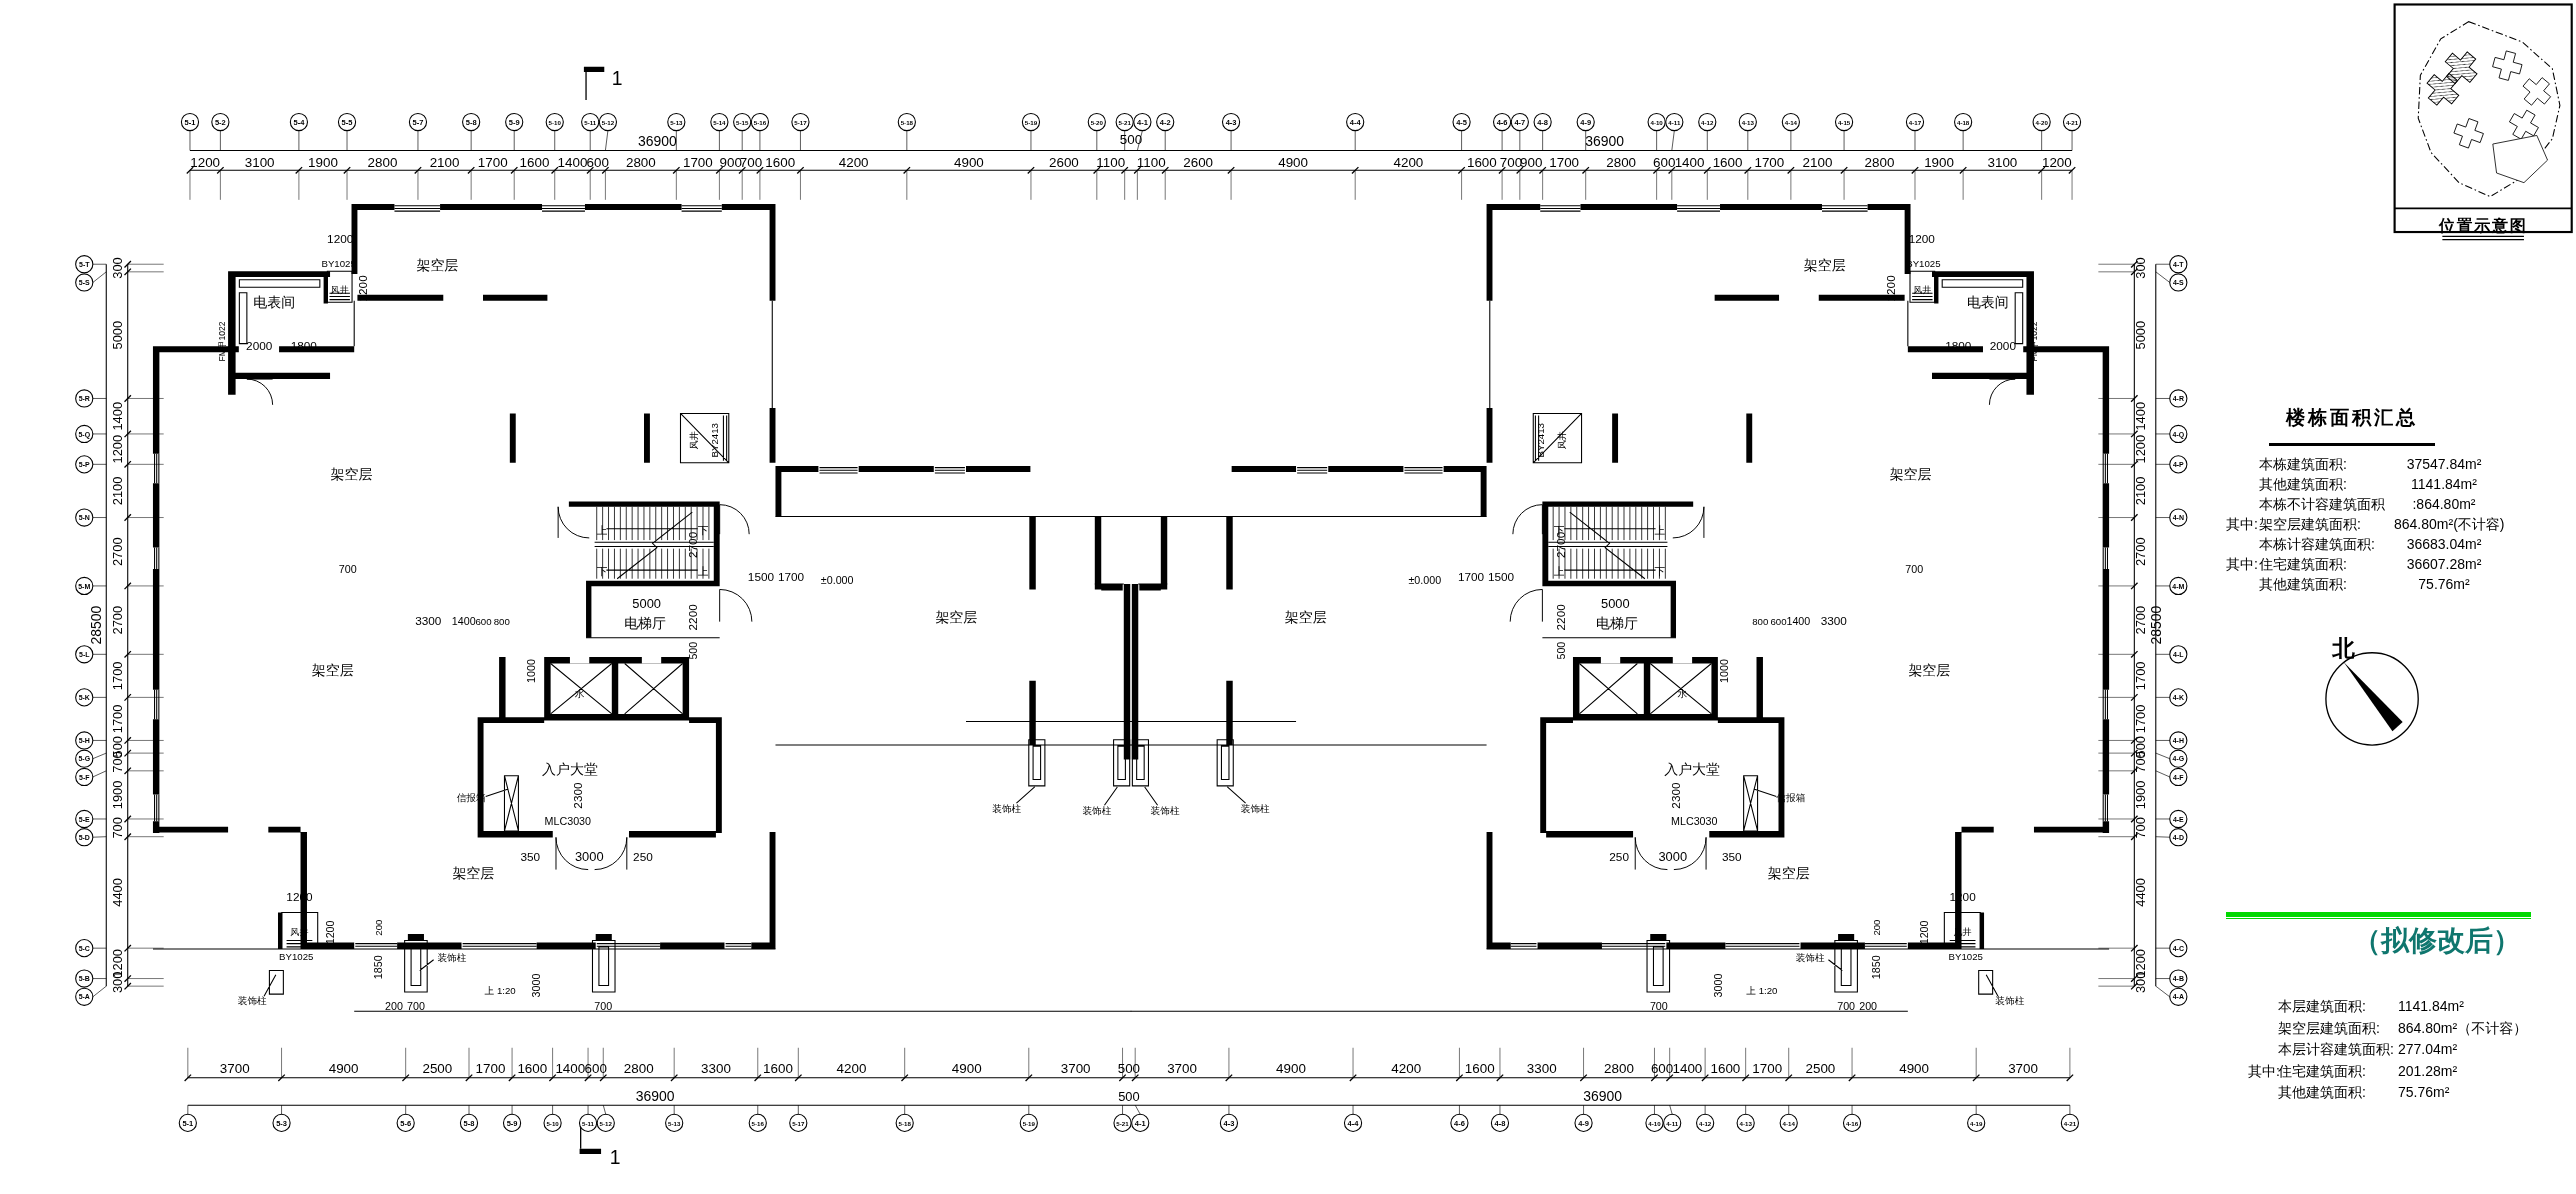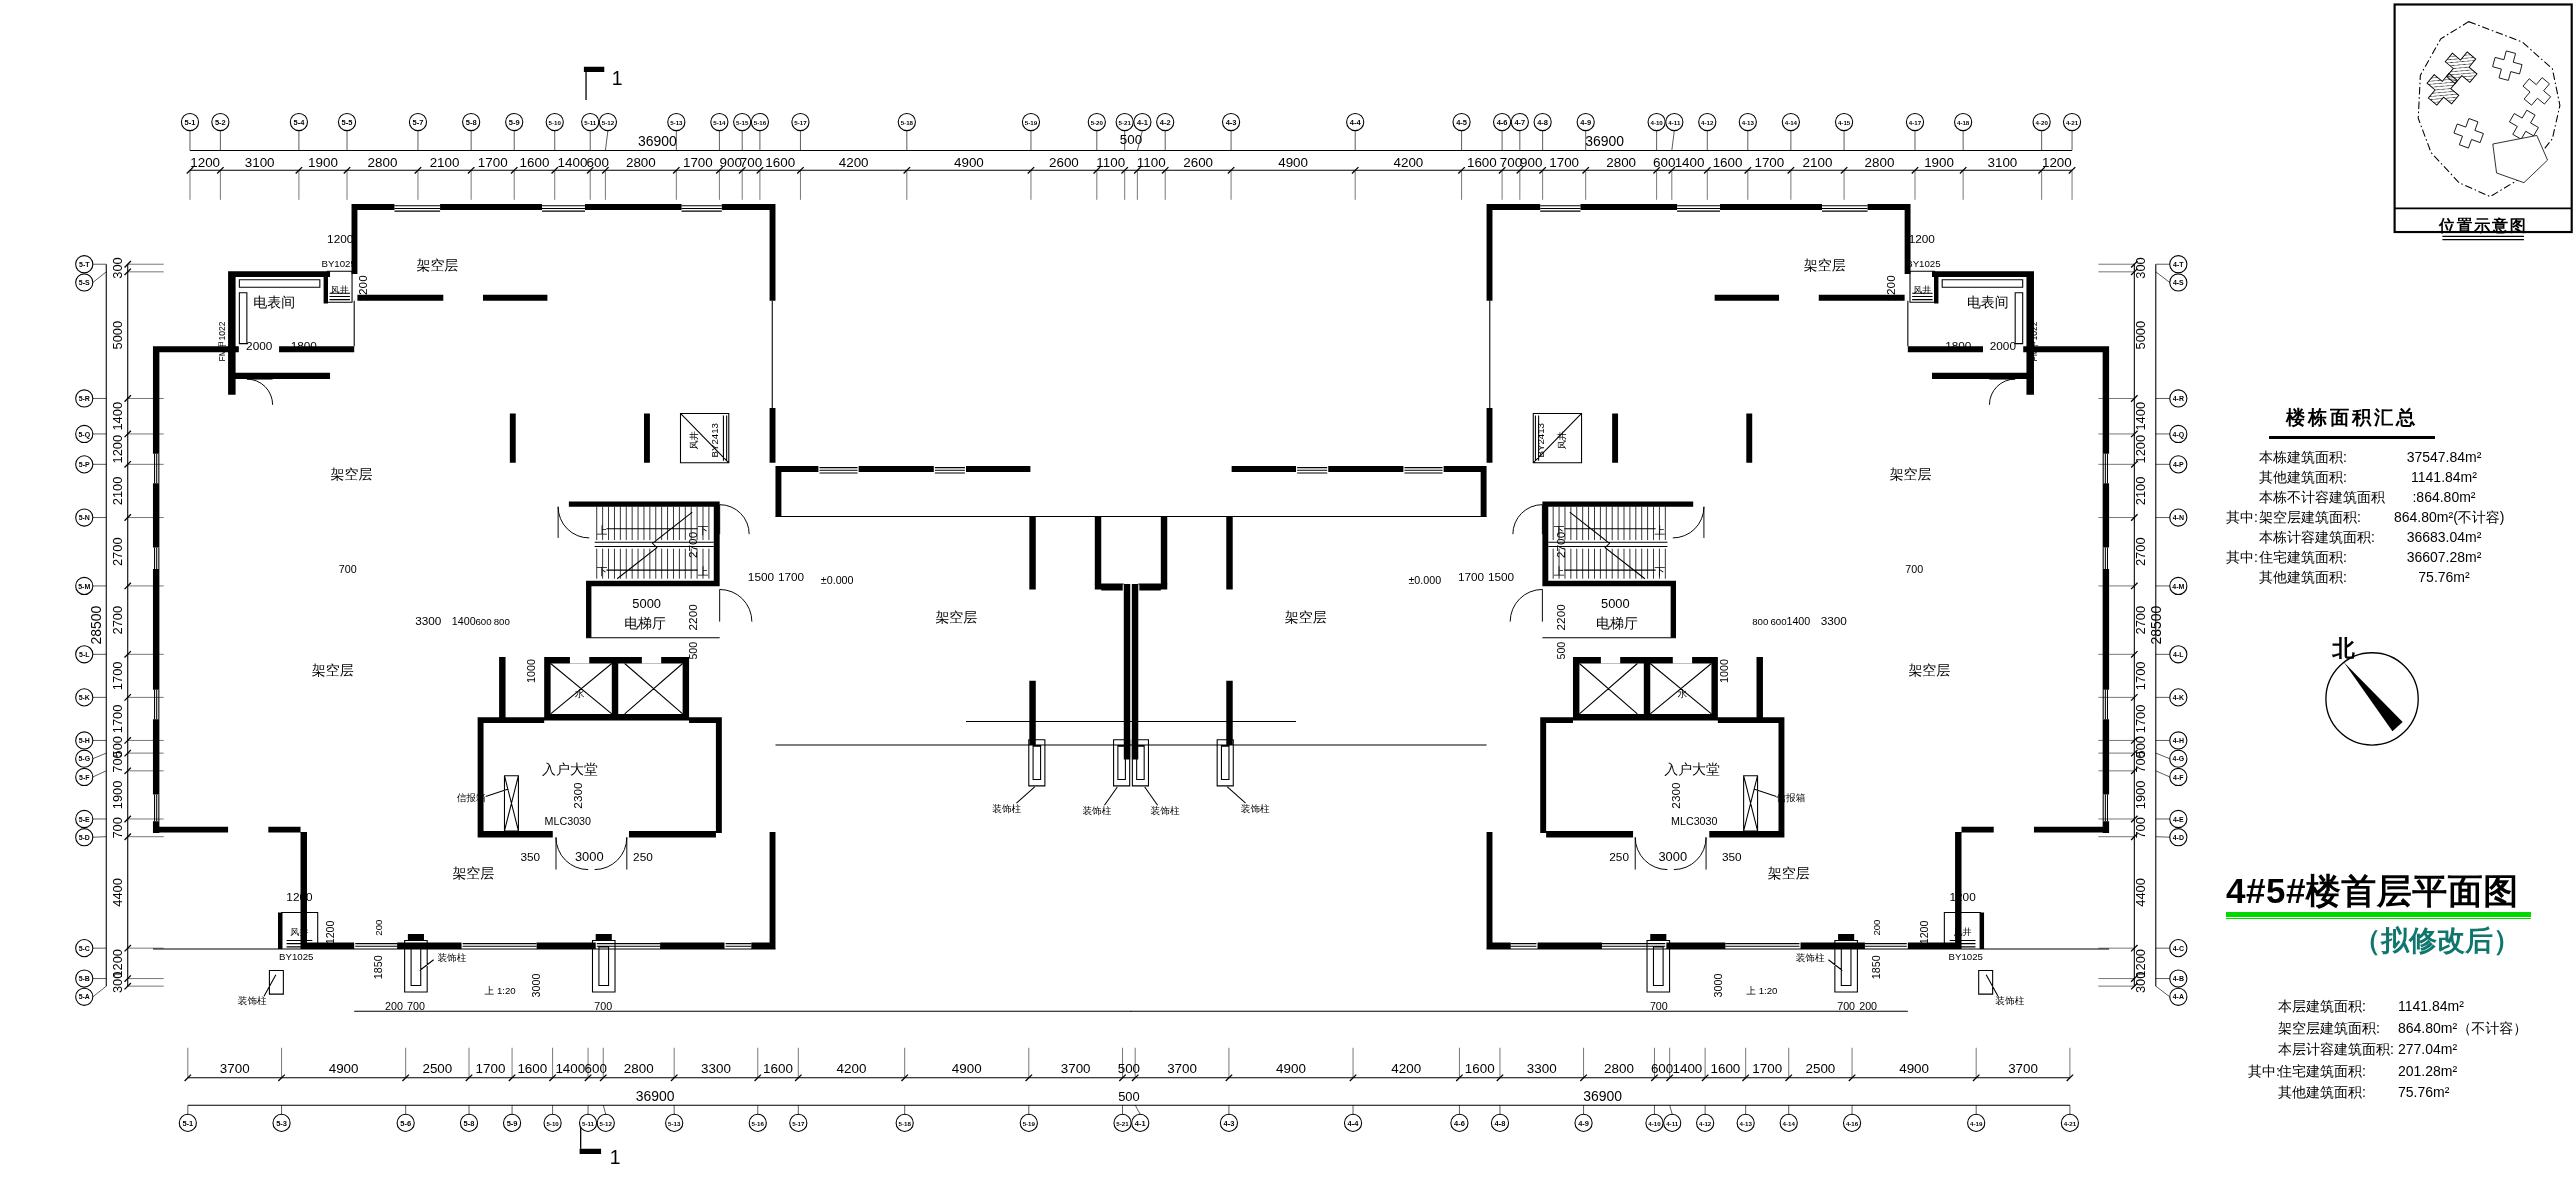--- a/index.html
+++ b/index.html
@@ -3,21 +3,21 @@
 <meta charset="utf-8">
 <style>
   html,body{margin:0;padding:0;background:#888;}
   .canvas{position:relative;width:2576px;height:1195px;background:#ffffff;overflow:hidden;
           font-family:"Liberation Sans","DejaVu Sans",sans-serif;color:#000;}
   svg{position:absolute;left:0;top:0;}
   svg text{font-family:"Liberation Sans","DejaVu Sans",sans-serif;fill:#000;}
   .tb{position:absolute;}
   .sum{left:2226px;top:404px;width:268px;}
   .sum-head{font-size:19.3px;font-weight:bold;letter-spacing:2.7px;text-align:center;width:166px;margin-left:43px;
-            border-bottom:3.8px solid #000;padding-bottom:5px;}
+            border-bottom:3.8px solid #000;padding-bottom:12px;}
   .sum-rows{margin-top:7.5px;}
   .trow{display:grid;grid-template-columns:33px 135px 1fr;font-size:14px;line-height:20px;white-space:nowrap;}
   .trow .val{text-align:center;}
   .stats{left:2231px;top:996px;width:258px;margin-left:17px;}
   .stats .trow{grid-template-columns:30px 120px 1fr;line-height:21.5px;}
   .stats .trow .val{text-align:left;}
   .ptitle{left:2225px;top:814px;width:309px;font-size:47px;font-weight:bold;letter-spacing:3.2px;white-space:nowrap;}
   .dtitle{left:2226px;top:868px;width:309px;font-size:35px;font-weight:bold;letter-spacing:0.5px;white-space:nowrap;}
   .grule{left:2226px;top:912px;width:305px;height:7.5px;}
   .grule .g1{height:4.8px;}
@@ -880,21 +880,20 @@
           <span class="val">36607.28m²</span>
         </div>
         <div class="trow">
           <span class="pfx"></span>
           <span class="lbl">其他建筑面积:</span>
           <span class="val">75.76m²</span>
         </div>
       </div>
 </div>
 
-<div class="tb dtitle">4#5#楼首层平面图</div>
 <div class="tb grule">
   <div class="g1" id="g1" style="background: rgb(0, 216, 0);"></div>
   <div class="g2" id="g2" style="background: rgb(0, 216, 0);"></div>
 </div>
 <div class="tb rnote" id="rnote" style="color: #0f766e;">（拟修改后）</div>
 
 <div class="tb stats" id="stats">
       <div class="trow">
         <span class="pfx"></span>
         <span class="lbl">本层建筑面积:</span>

